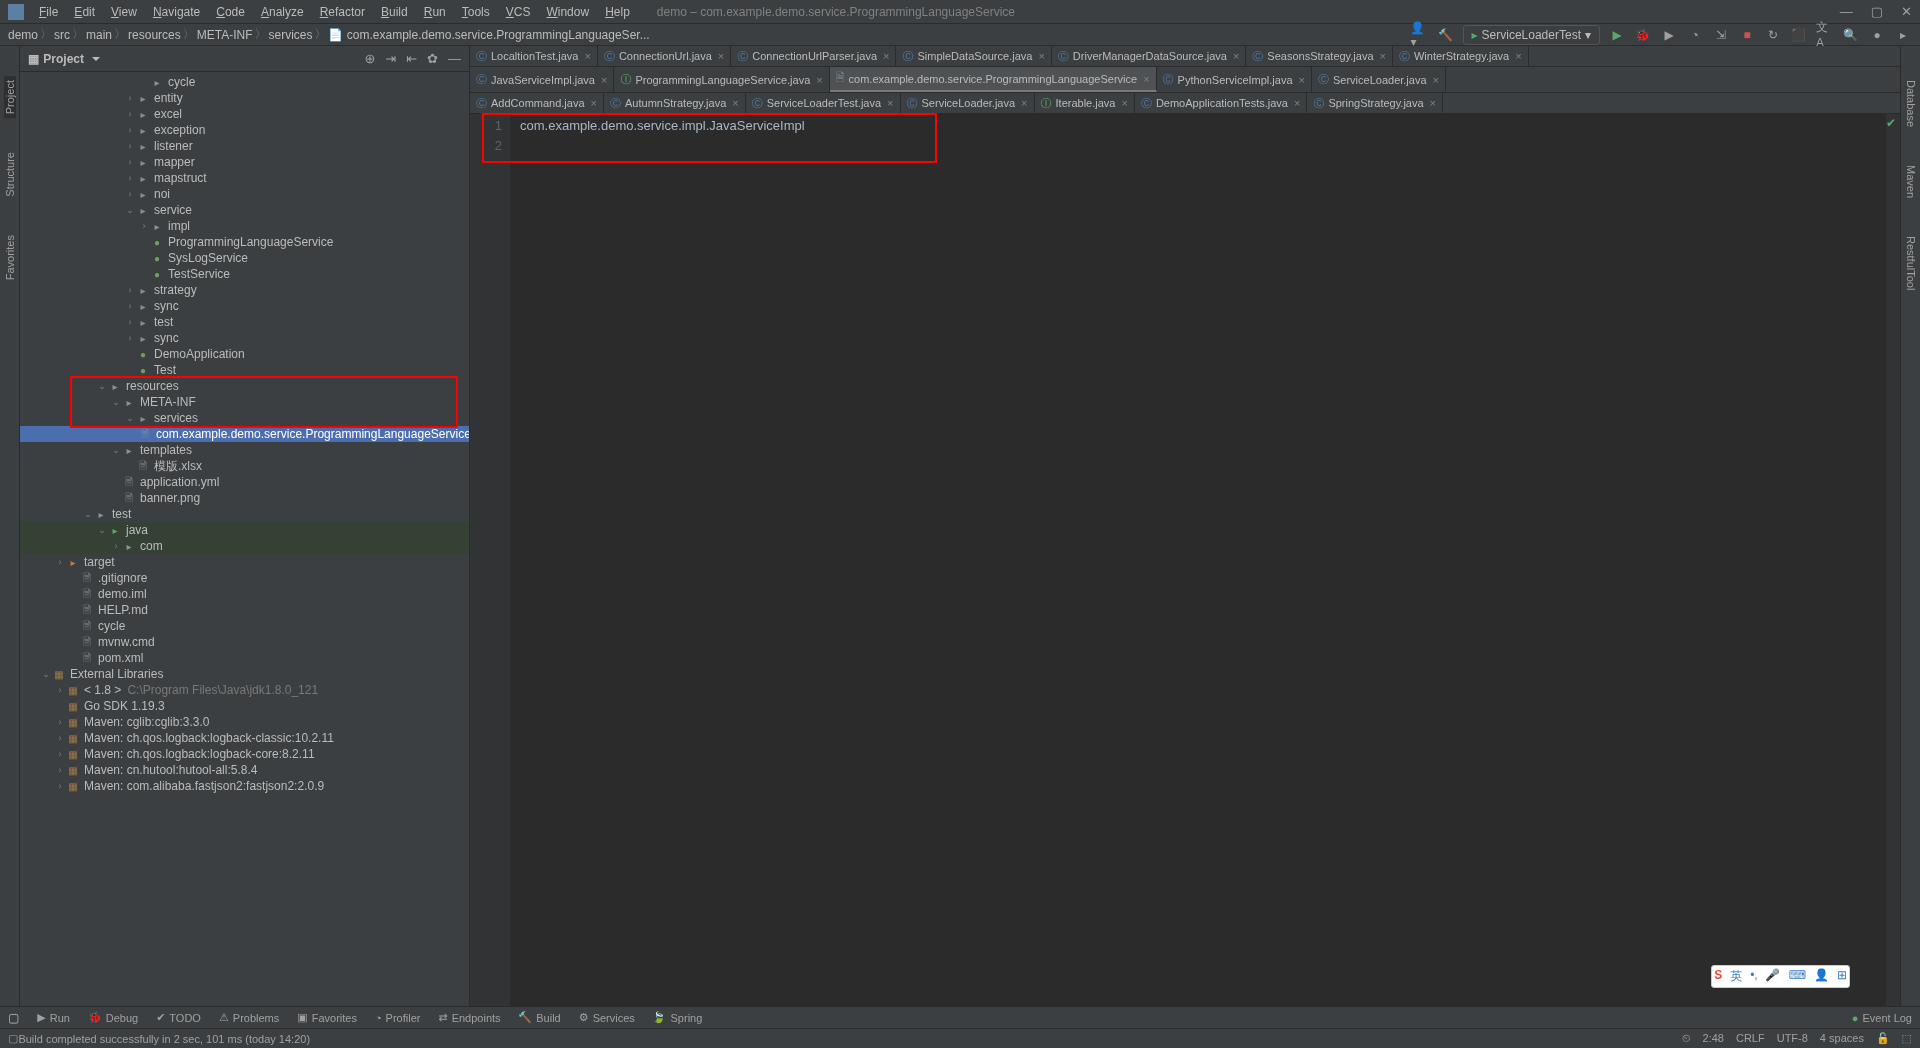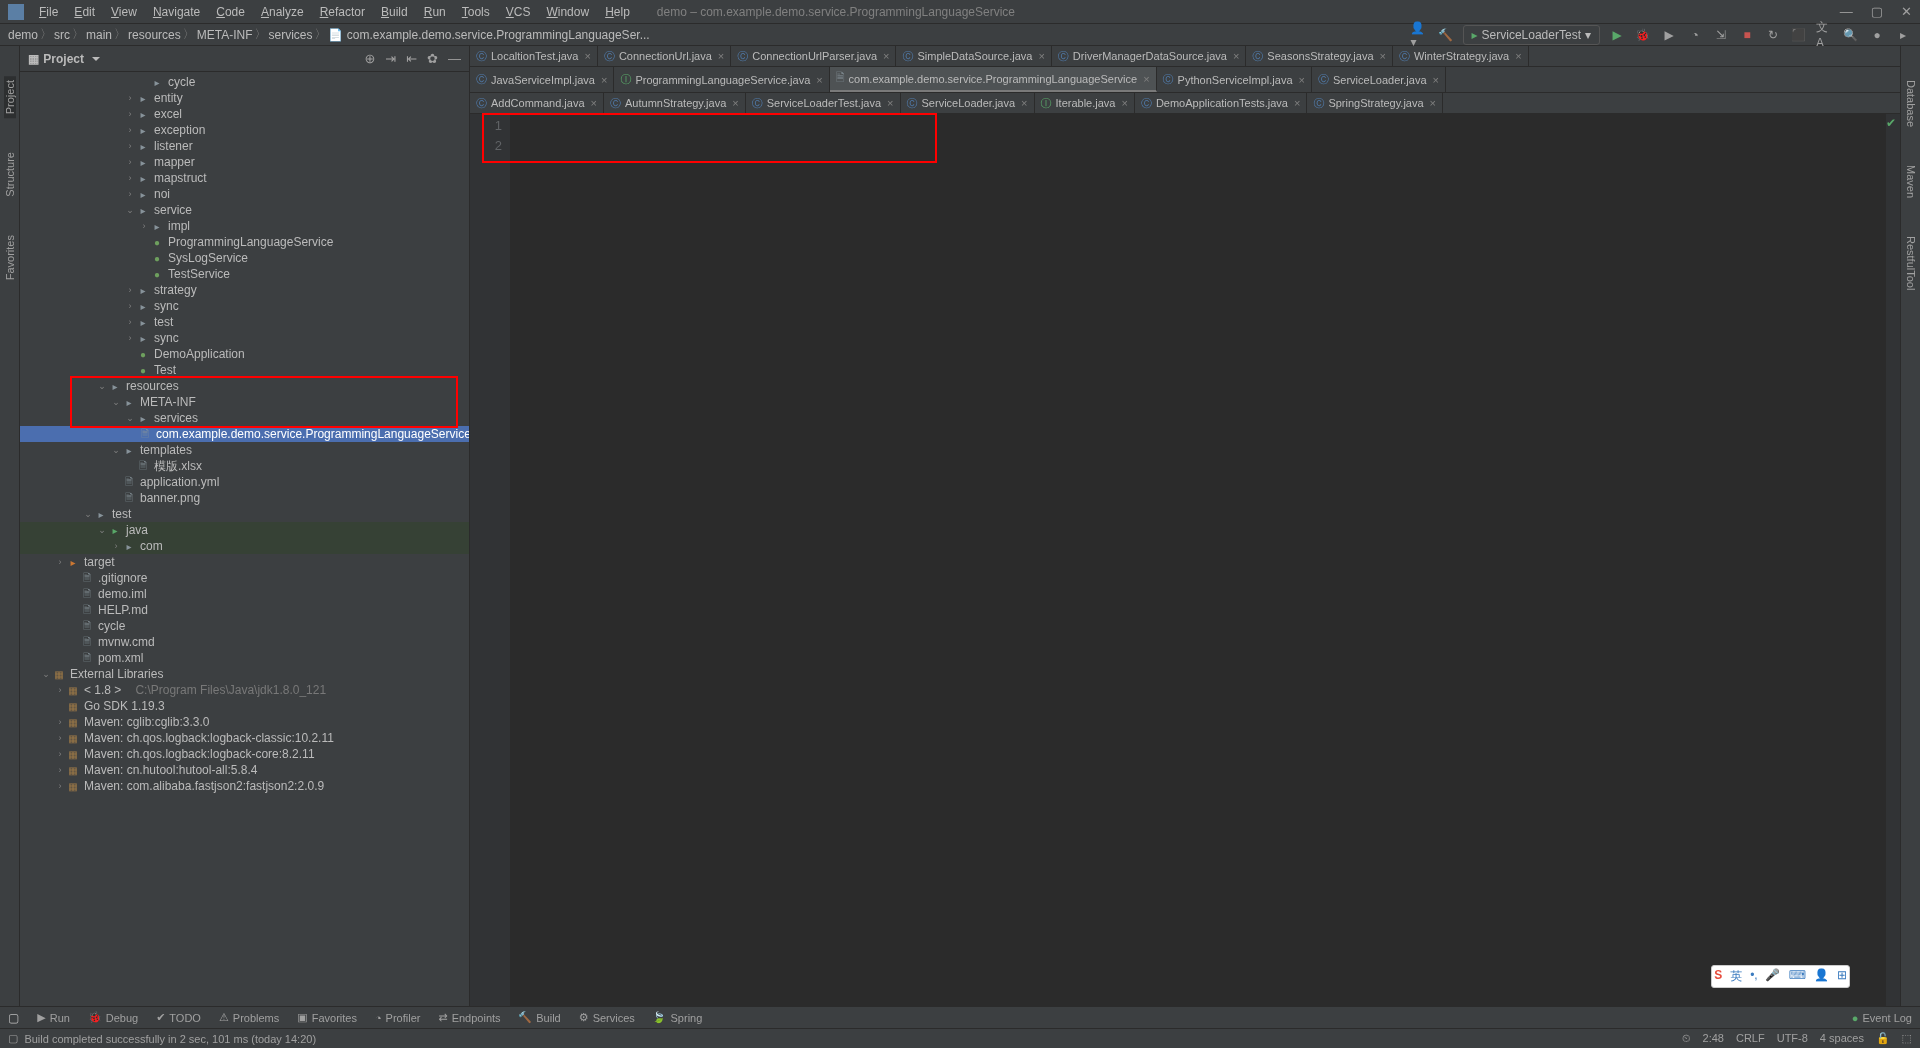--- a/index.html
+++ b/index.html
@@ -357,21 +357,21 @@
         </div>
         <div class="tree-item" style="padding-left: 20px;">
           <span class="tree-arrow">⌄</span>
           <span class="tree-icon" style="color:#9f7a47">▦</span>
           <span>External Libraries</span>
         </div>
         <div class="tree-item" style="padding-left: 34px;">
           <span class="tree-arrow">›</span>
           <span class="tree-icon" style="color:#9f7a47">▦</span>
           <span>&lt; 1.8 &gt;</span>
-          <span style="color:#787878;margin-left:14px">C:\Program Files\Java\jdk1.8.0_121</span>
+          <span style="color:#787878;margin-left:6px">C:\Program Files\Java\jdk1.8.0_121</span>
         </div>
         <div class="tree-item" style="padding-left: 34px;">
           <span class="tree-arrow"></span>
           <span class="tree-icon" style="color:#9f7a47">▦</span>
           <span>Go SDK 1.19.3</span>
         </div>
         <div class="tree-item" style="padding-left: 34px;">
           <span class="tree-arrow">›</span>
           <span class="tree-icon" style="color:#9f7a47">▦</span>
           <span>Maven: cglib:cglib:3.3.0</span>
@@ -500,20 +500,21 @@
           <span>SpringStrategy.java</span>
           <span class="close">×</span>
         </div>
       </div>
     <div class="editor-content">
       <div class="gutter-col" id="gutter">
           <div>1</div>
           <div>2</div>
         </div>
       <div class="code-area" id="code">
+          <div class="code-line">com.example.demo.service.impl.JavaServiceImpl</div>
         </div>
       <div class="right-margin"></div>
       <span class="check-mark">✔</span>
       <div class="highlight-box" style="left:12px; top:-1px; width:455px; height:50px;"></div>
     </div>
     <div class="ime-bar">
       <span style="color:#e74c3c;font-weight:bold">S</span>
       <span style="color:#3b7bbf">英</span>
       <span style="color:#3b7bbf">•,</span>
       <span style="color:#3b7bbf">🎤</span>
@@ -577,21 +578,21 @@
   <div class="bottom-right">
     <div class="bottom-item">
       <span style="color:#59a869">●</span>
       <span>Event Log</span>
     </div>
   </div>
 </div>
 
 <div class="status-bar">
   <span>▢</span>
-  <span style="margin-left:6px">Build completed successfully in 2 sec, 101 ms (today 14:20)</span>
+  <span style="">Build completed successfully in 2 sec, 101 ms (today 14:20)</span>
   <div class="status-right">
     <span>⏲</span>
     <span>2:48</span>
     <span>CRLF</span>
     <span>UTF-8</span>
     <span>4 spaces</span>
     <span>🔓</span>
     <span>⬚</span>
   </div>
 </div>

